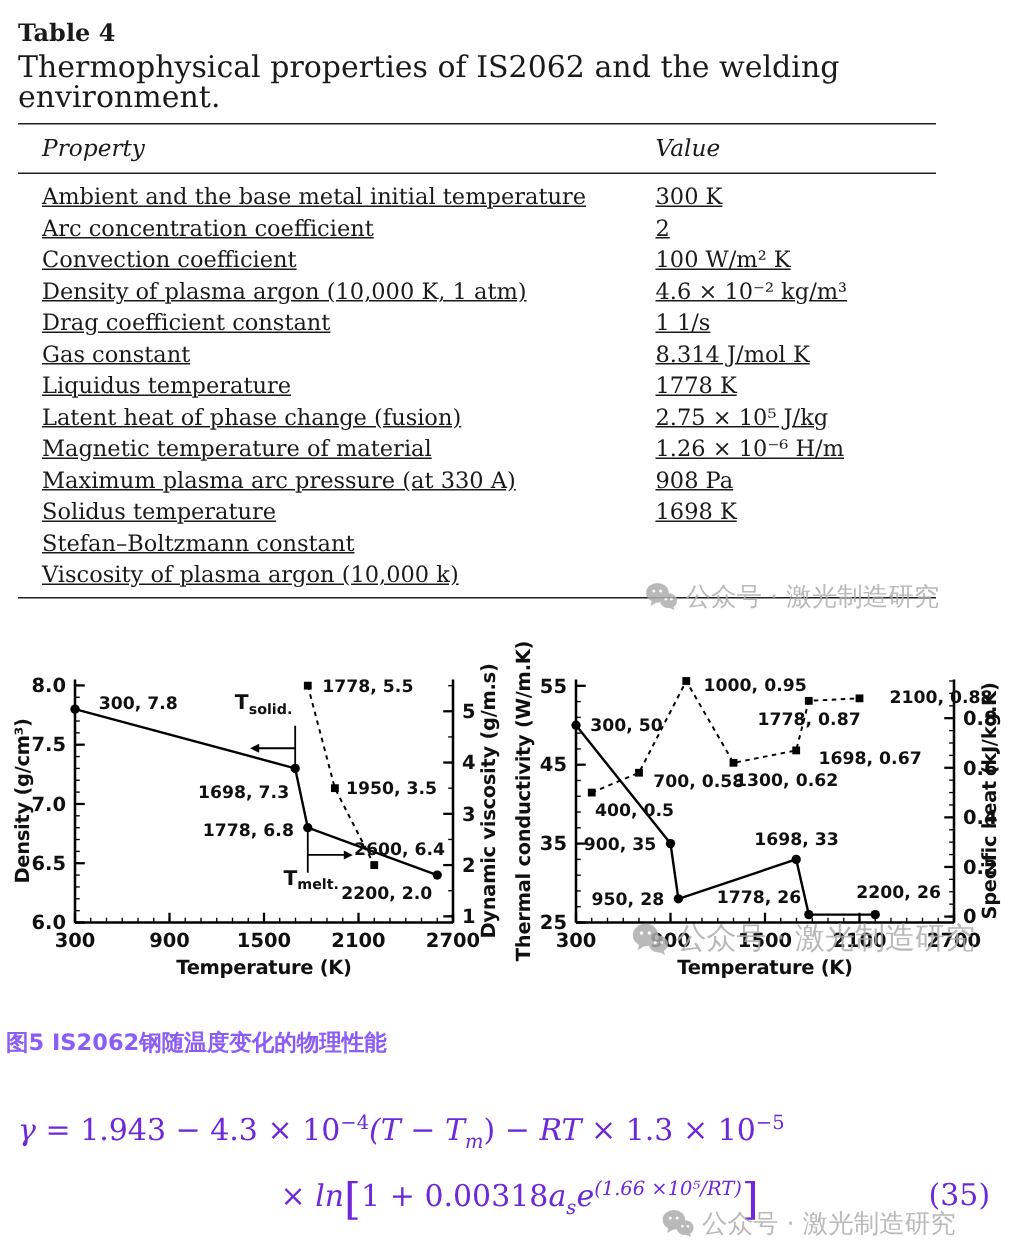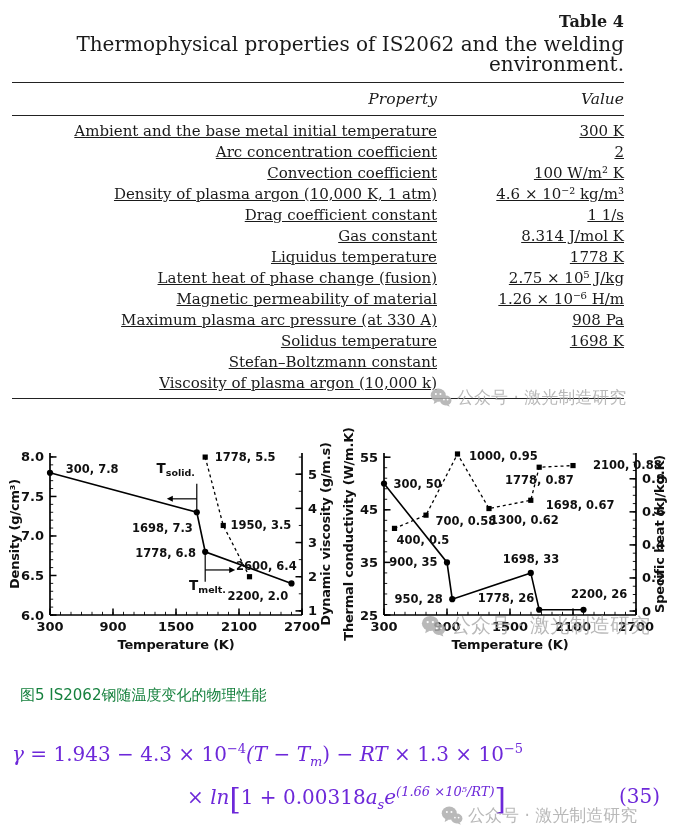--- a/index.html
+++ b/index.html
@@ -1,40 +1,40 @@
 <!DOCTYPE html>
 <html><head>
 <meta charset="utf-8">
 <style>
   html,body{margin:0;padding:0;}
   body{width:679px;height:828px;background:#ffffff;font-family:"DejaVu Serif",serif;color:#1a1a1a;}
   #page{position:relative;width:679px;height:828px;background:#fff;overflow:hidden;}
 
   
-  .tbl{position:absolute;left:12px;top:12px;width:612px;text-align:right;}
+  .tbl{position:absolute;left:12px;top:12px;width:612px;}
   .tbl-label{font-size:16px;font-weight:bold;line-height:20px;}
   .tbl-caption{font-size:20px;line-height:20px;margin-top:2px;}
   .rule{border-top:1.8px solid #222;}
   .rule-top{margin-top:8px;}
-  .hdr{display:grid;grid-template-columns:409px 1fr;padding:6px 0 6px 16px;font-style:italic;font-size:15.5px;line-height:20px;gap:36px;}
+  .hdr{display:grid;grid-template-columns:409px 1fr;padding:6px 0 6px 16px;font-style:italic;font-size:15.5px;line-height:20px;}
   .rows{padding:5px 0 4px 16px;font-size:15px;}
   .trow{display:grid;grid-template-columns:409px 1fr;line-height:21px;text-decoration:underline;}
 
   
   .figure{position:absolute;left:0;top:443px;width:679px;height:224px;}
   svg.chart{position:absolute;top:0;overflow:visible;}
   #chart-left{left:6px;}
   #chart-right{left:340px;}
   .chart text{font-family:"DejaVu Sans",sans-serif;font-weight:bold;fill:#101010;}
   .chart .tick{font-size:13px;}
   .chart .dlabel{font-size:11.5px;}
   .chart .axis-title{font-size:13px;letter-spacing:-0.2px;}
   .chart .ann{font-size:13.5px;}
 
-  .fig-caption{position:absolute;left:20px;top:686px;font-family:"DejaVu Sans",sans-serif;font-weight:normal;font-size:15px;color:#15803d;}
+  .fig-caption{position:absolute;left:4px;top:686px;font-family:"DejaVu Sans",sans-serif;font-weight:bold;font-size:15px;color:#8b5cf6;}
 
   
   .eq{position:absolute;left:0;top:735px;width:679px;height:92px;font-size:20px;color:#6d28d9;}
   .eq1{position:absolute;left:12px;top:6px;white-space:nowrap;}
   .eq2{position:absolute;left:187px;top:47px;white-space:nowrap;}
   .eqn{position:absolute;left:619px;top:49px;}
   .it{font-style:italic;}
   .sp{font-size:13px;vertical-align:super;}
   .sb{font-size:13px;vertical-align:sub;}
   .bracket{font-size:29px;font-weight:normal;vertical-align:-5px;}
@@ -88,21 +88,21 @@
         </div>
         <div class="trow">
           <span>Liquidus temperature</span>
           <span>1778 K</span>
         </div>
         <div class="trow">
           <span>Latent heat of phase change (fusion)</span>
           <span>2.75 × 10⁵ J/kg</span>
         </div>
         <div class="trow">
-          <span>Magnetic permeability of material</span>
+          <span>Magnetic temperature of material</span>
           <span>1.26 × 10⁻⁶ H/m</span>
         </div>
         <div class="trow">
           <span>Maximum plasma arc pressure (at 330 A)</span>
           <span>908 Pa</span>
         </div>
         <div class="trow">
           <span>Solidus temperature</span>
           <span>1698 K</span>
         </div>

